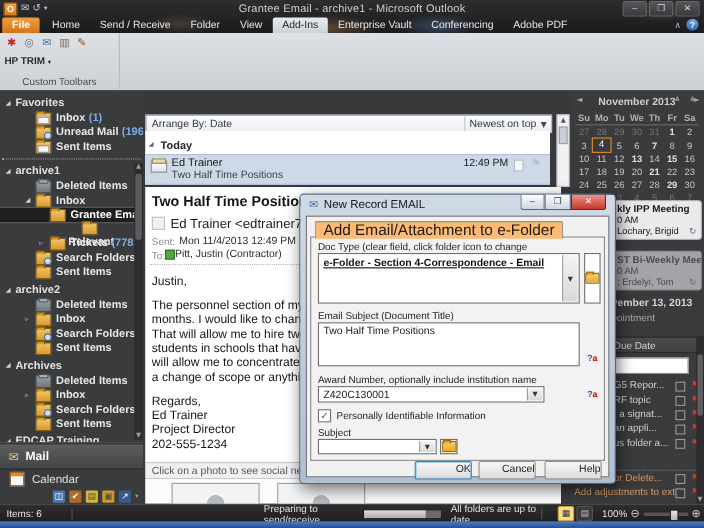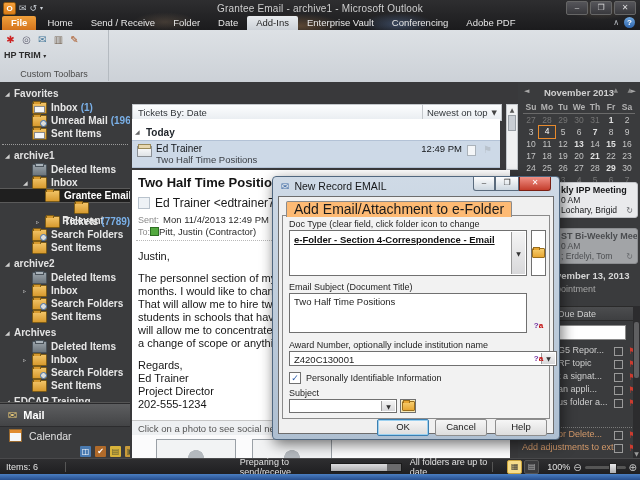--- a/index.html
+++ b/index.html
@@ -29,21 +29,21 @@
   .rib-min{color:#b8bcc2;font-size:8px;}
   .rib-help{width:11px;height:11px;border-radius:6px;background:linear-gradient(#6fa7e0,#2f66ad);color:#fff;font-size:8px;font-weight:bold;text-align:center;line-height:11px;border:1px solid #1d4k;}
   
   #ribbon{position:absolute;left:0;top:30px;width:640px;height:52px;background:linear-gradient(#dde1e5,#ccd1d7);border-bottom:1px solid #8f979e;}
   #ribbon-group{position:absolute;left:0;top:0;width:108px;height:51px;border-right:1px solid #b4bac0;}
   #trim-icons{position:absolute;left:4px;top:3px;display:flex;gap:3px;align-items:center;}
   .ti{width:13px;height:13px;font-size:10px;line-height:13px;text-align:center;}
   #hp-trim{position:absolute;left:4px;top:20px;font-size:9px;color:#2c2c2c;font-weight:bold;}
   #ribbon-group-label{position:absolute;left:0;bottom:2px;width:108px;text-align:center;font-size:9px;color:#4a4a4a;}
   
-  #sidebar{position:absolute;left:0;top:82px;width:130px;height:376px;background:#3a3b3d;overflow:hidden;padding-left:32px;}
+  #sidebar{position:absolute;left:0;top:82px;width:130px;height:376px;background:#3a3b3d;overflow:hidden;}
   #folder-tree{position:absolute;left:0;top:2px;width:130px;}
   .tgroup{height:15px;line-height:15px;font-size:10px;font-weight:bold;color:#e2e2e2;display:flex;align-items:center;margin-top:2px;}
   .titem{height:13px;line-height:13px;font-size:10px;font-weight:600;color:#e8e8e8;display:flex;align-items:center;white-space:nowrap;}
   .titem.tsel{background:#1f1f1f;outline:1px solid #5a5a5a;color:#fff;}
   .tarrow{font-family:"DejaVu Sans",sans-serif;font-size:6px;color:#cfcfcf;width:9px;flex:none;}
   .tcount{color:#7ab0e8;margin-left:3px;font-weight:600;}
   .tsep{border-top:1px dotted #9a9a9a;margin:4px 2px 3px 2px;}
   .fic{position:relative;width:13px;height:10px;margin-right:4px;flex:none;}
   .fic-folder,.fic-mail,.fic-search{background:linear-gradient(#f2c468,#d79a2e);border:1px solid #7d5c17;border-radius:1px;}
   .fic-folder::before,.fic-mail::before,.fic-search::before{content:"";position:absolute;left:0;top:-2px;width:6px;height:2px;background:#d79a2e;border:1px solid #7d5c17;border-bottom:none;}
@@ -178,21 +178,21 @@
   .mini-folder::before{content:"";position:absolute;left:0;top:-2px;width:5px;height:2px;background:#e8a733;border:1px solid #9a6e1c;border-bottom:none;}
   .kwik{font-size:8px;line-height:10px;}
   .kwik .q{color:#7030a0;font-weight:bold;}
   .kwik .a{color:#c00000;font-weight:bold;}
   #doc-type-value{position:absolute;left:4px;top:3px;font-size:9.5px;font-weight:bold;text-decoration:underline;color:#111;white-space:nowrap;}
   #subj-value{position:absolute;left:4px;top:2px;font-size:9.5px;color:#222;}
   #award-value{position:absolute;left:4px;top:2px;font-size:9.5px;color:#222;}
   #pii-check{position:absolute;left:6px;top:156px;display:flex;gap:5px;align-items:center;}
   #pii-box{width:10px;height:10px;background:#fff;border:1px solid #707070;color:#2a5caa;font-size:9px;line-height:10px;text-align:center;font-weight:bold;}
   #pii-label{font-size:9px;color:#1e1e1e;text-align:center;}
-  .dlg-btn{position:absolute;top:222px;width:50px;height:15px;background:linear-gradient(#f6f6f6,#dddddd);border:1px solid #8e8e8e;border-radius:2px;font-size:9.5px;text-align:center;line-height:14px;color:#1a1a1a;}
+  .dlg-btn{position:absolute;top:222px;width:50px;height:15px;background:linear-gradient(#f6f6f6,#dddddd);border:1px solid #8e8e8e;border-radius:2px;font-size:9.5px;text-align:right;line-height:14px;color:#1a1a1a;}
   .dlg-btn.focus{border-color:#3c7fb1;box-shadow:inset 0 0 0 1px #9cd1f0;}
 </style>
 </head>
 <body>
 
 <div id="app">
 
   <div id="chrome">
     <div id="titlebar">
       <div id="qat">
@@ -206,21 +206,21 @@
         <span class="wbtn">–</span>
         <span class="wbtn">❐</span>
         <span class="wbtn">✕</span>
       </div>
     </div>
     <div id="tabrow">
         <div class="tab tab-file">File</div>
         <div class="tab">Home</div>
         <div class="tab">Send / Receive</div>
         <div class="tab">Folder</div>
-        <div class="tab">Date</div>
+        <div class="tab">View</div>
         <div class="tab tab-active">Add-Ins</div>
         <div class="tab">Enterprise Vault</div>
         <div class="tab">Conferencing</div>
         <div class="tab">Adobe PDF</div>
       </div>
     <div id="tabrow-right">
       <span class="rib-min ic">∧</span>
       <span class="rib-help">?</span>
     </div>
   </div>
@@ -375,21 +375,21 @@
       <span class="mini-ic ic" style="background:#b06a2a">✔</span>
       <span class="mini-ic" style="background:#d8b33a;color:#553">▤</span>
       <span class="mini-ic" style="background:#c89a3a;color:#553">▣</span>
       <span class="mini-ic ic" style="background:#3a5a8a">↗</span>
       <span class="ic" style="color:#9a9a9a;font-size:6px">▾</span>
     </div>
   </div>
 
   <div id="main">
     <div id="arrange-bar">
-      <span id="arrange-label">Tickets By: Date</span>
+      <span id="arrange-label">Arrange By: Date</span>
       <span id="sort-label">Newest on top</span>
       <span id="sort-caret" class="ic">▼</span>
     </div>
     <div id="list-scroll">
       <div class="sa ic">▲</div>
       <div id="list-thumb"></div>
     </div>
     <div id="msg-list">
       <span id="group-arrow" class="ic">◢</span>
       <div id="group-today">Today</div>
@@ -601,21 +601,21 @@
             <span class="mini-folder"></span>
           </div>
         <div class="flabel" style="top:66px">Email Subject (Document Title)</div>
         <div class="wbox" style="left:6px;top:77px;width:238px;height:40px">
           <span id="subj-value">Two Half Time Positions</span>
         </div>
         <div class="sidebtn" style="left:248px;top:103px;width:15px;height:14px;border:none;background:transparent">
             <span class="kwik"><span class="q">?</span><span class="a">a</span></span>
           </div>
         <div class="flabel" style="top:124px">Award Number, optionally include institution name</div>
-        <div class="wbox" style="left:6px;top:135px;width:268px;height:15px">
+        <div class="wbox" style="left:6px;top:135px;width:206px;height:15px">
           <span id="award-value">Z420C130001</span>
           <span class="combo-arrow ic">▼</span>
         </div>
         <div class="sidebtn" style="left:248px;top:135px;width:15px;height:15px;border:none;background:transparent">
             <span class="kwik"><span class="q">?</span><span class="a">a</span></span>
           </div>
         <div id="pii-check">
           <span id="pii-box">✓</span>
           <span id="pii-label">Personally Identifiable Information</span>
         </div>

